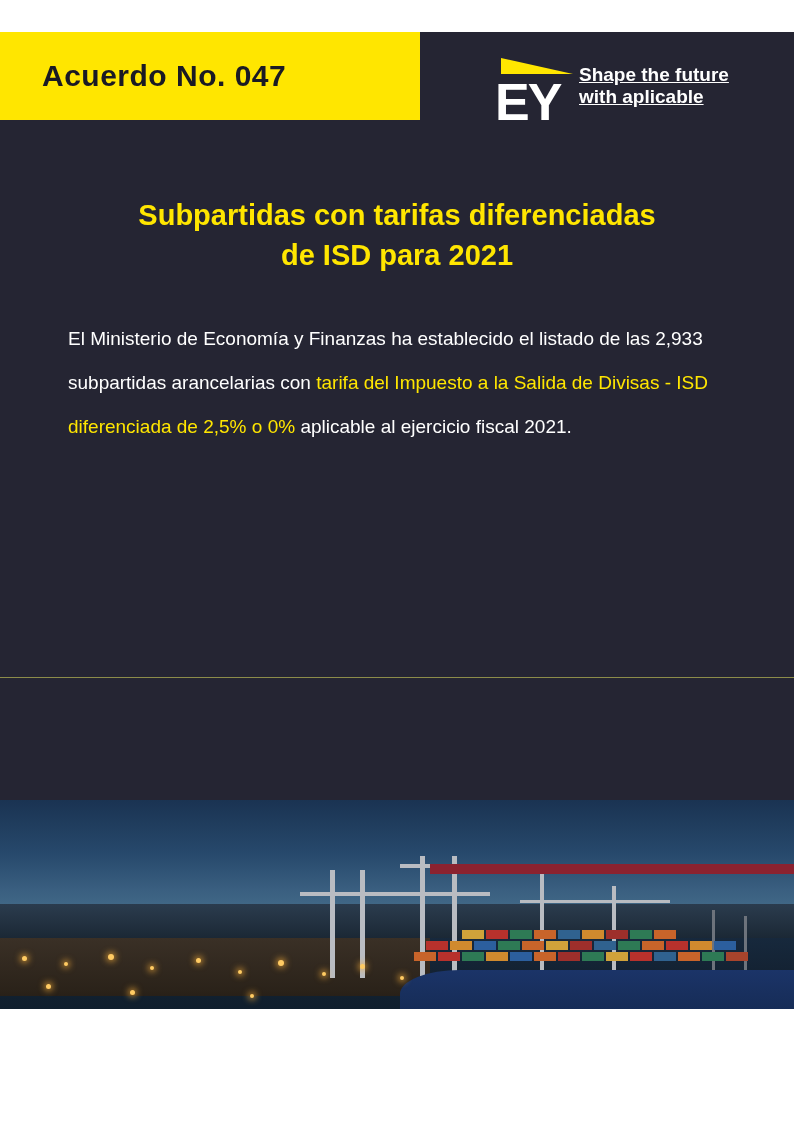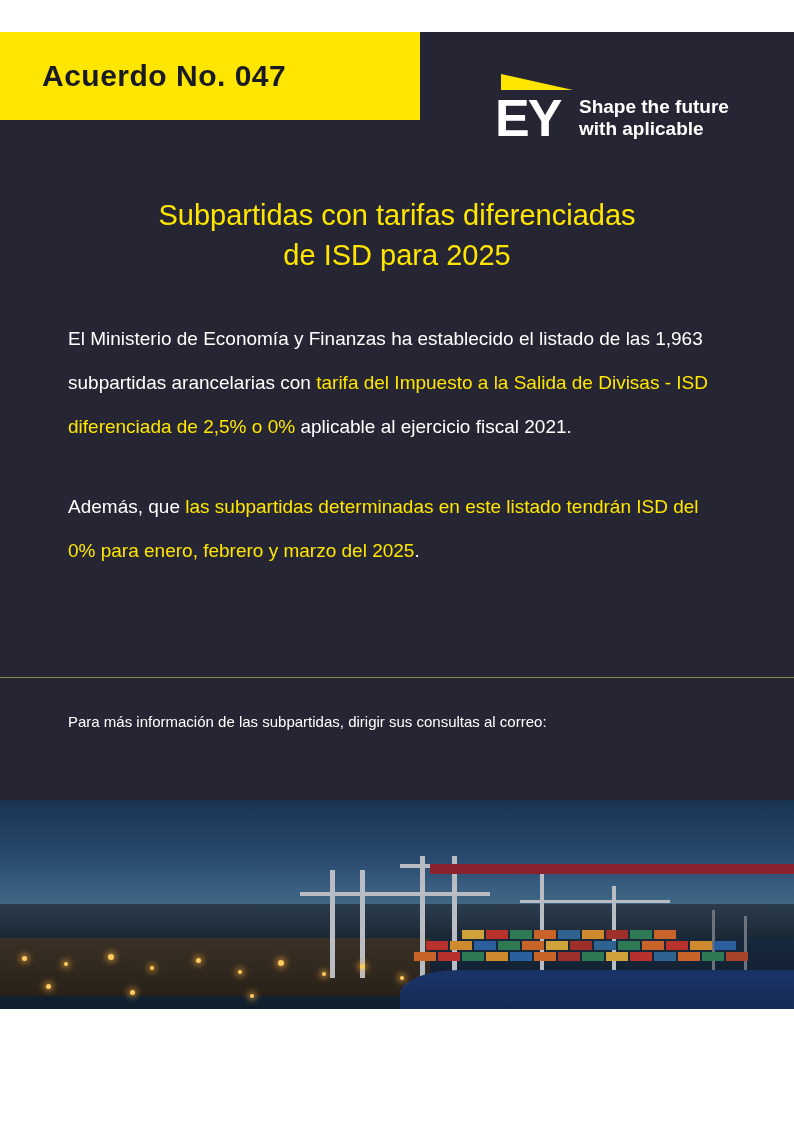--- a/index.html
+++ b/index.html
@@ -46,21 +46,21 @@
     font-size: 30px;
     font-weight: bold;
     color: #1a1a24;
     letter-spacing: 0.5px;
     padding-left: 42px;
     font-family: "Liberation Sans", sans-serif;
   }
   .ey-logo {
     position: absolute;
     left: 495px;
-    top: 40px;
+    top: 24px;
     display: flex;
     align-items: flex-end;
   }
   .ey-mark {
     position: relative;
     width: 70px;
     height: 72px;
   }
   .ey-letters {
     position: absolute;
@@ -77,41 +77,42 @@
     position: absolute;
     left: 6px;
     top: 2px;
     width: 0;
     height: 0;
     border-left: 72px solid #ffe600;
     border-top: 16px solid transparent;
   }
   .ey-tagline {
     margin-left: 14px;
-    margin-bottom: 4px;
+    margin-bottom: 20px;
     color: #ffffff;
     font-size: 19px;
     font-weight: bold;
     line-height: 22px;
     font-family: "Liberation Sans", sans-serif;
+    text-decoration: underline;
   }
   .body-wrap {
     position: absolute;
     top: 150px;
     left: 0;
     width: 794px;
     height: 650px;
     background: #252533;
   }
   .title {
     margin: 0;
     padding: 45px 60px 0 60px;
     color: #ffe600;
     font-size: 29px;
-    font-weight: normal;
+    font-weight: bold;
     line-height: 40px;
     text-align: center;
     font-family: "Liberation Sans", sans-serif;
   }
   .para {
     margin: 0;
     padding: 0 68px;
     color: #ffffff;
     font-size: 19px;
     line-height: 44px;
@@ -259,35 +260,31 @@
       <div class="ey-tagline">
         <div>Shape the future</div>
         <div>with aplicable</div>
       </div>
     </div>
   </div>
 
   <div class="body-wrap">
     <h1 class="title">
       <span>Subpartidas con tarifas diferenciadas</span><br>
-      <span>de ISD para 2025</span>
+      <span>de ISD para 2021</span>
     </h1>
 
     <p class="para p1">
-      <span>El Ministerio de Economía y Finanzas ha establecido el listado de las 1,963 subpartidas arancelarias con </span><span class="hl">tarifa del Impuesto a la Salida de Divisas - ISD diferenciada de 2,5% o 0%</span><span> aplicable al ejercicio fiscal 2021.</span>
+      <span>El Ministerio de Economía y Finanzas ha establecido el listado de las 2,933 subpartidas arancelarias con </span><span class="hl">tarifa del Impuesto a la Salida de Divisas - ISD diferenciada de 2,5% o 0%</span><span> aplicable al ejercicio fiscal 2021.</span>
     </p>
 
-    <p class="para p2">
-      <span>Además, que </span><span class="hl">las subpartidas determinadas en este listado tendrán ISD del 0% para enero, febrero y marzo del 2025</span><span>.</span>
-    </p>
 
     <div class="divider"></div>
 
     <div class="footer">
-      <div class="footer-line">Para más información de las subpartidas, dirigir sus consultas al correo:</div>
     </div>
   </div>
 
   <div class="photo">
     <div class="sky"></div>
     <div class="skyline"></div>
     <div class="dock"></div>
     <div class="water"></div>
 
     <div class="crane" style="left:330px; top:70px; width:5px; height:108px;"></div>

